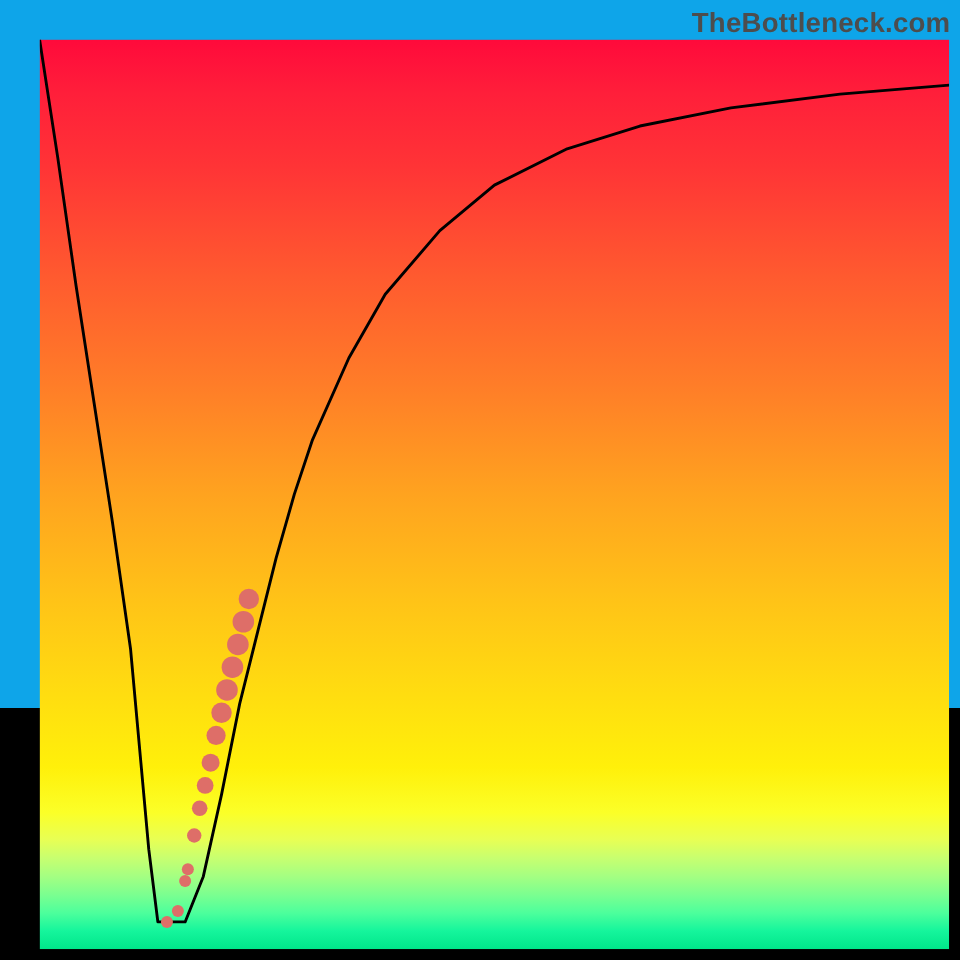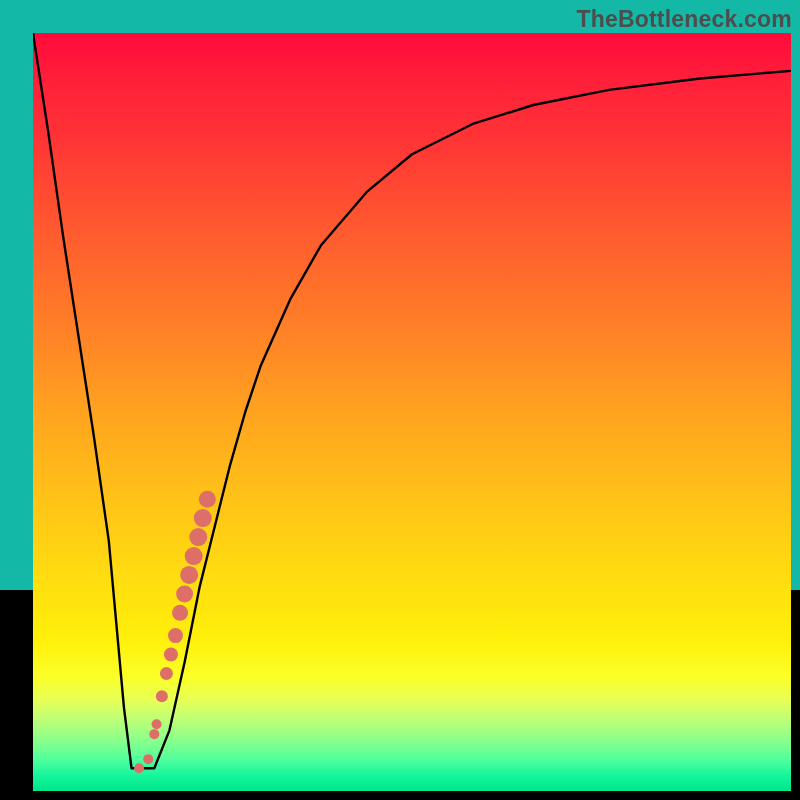--- a/index.html
+++ b/index.html
@@ -8,21 +8,21 @@
     width: 800px;
     height: 800px;
     background: #000;
     overflow: hidden;
     font-family: Arial, Helvetica, sans-serif;
   }
   .stage {
     position: relative;
     width: 800px;
     height: 590px;
-    background: #14b8a6;
+    background: #0ea5e9;
   }
   .plot {
     position: absolute;
     left: 33px;
     top: 33px;
     width: 758px;
     height: 758px;
     overflow: hidden;
   }
   .gradient {

